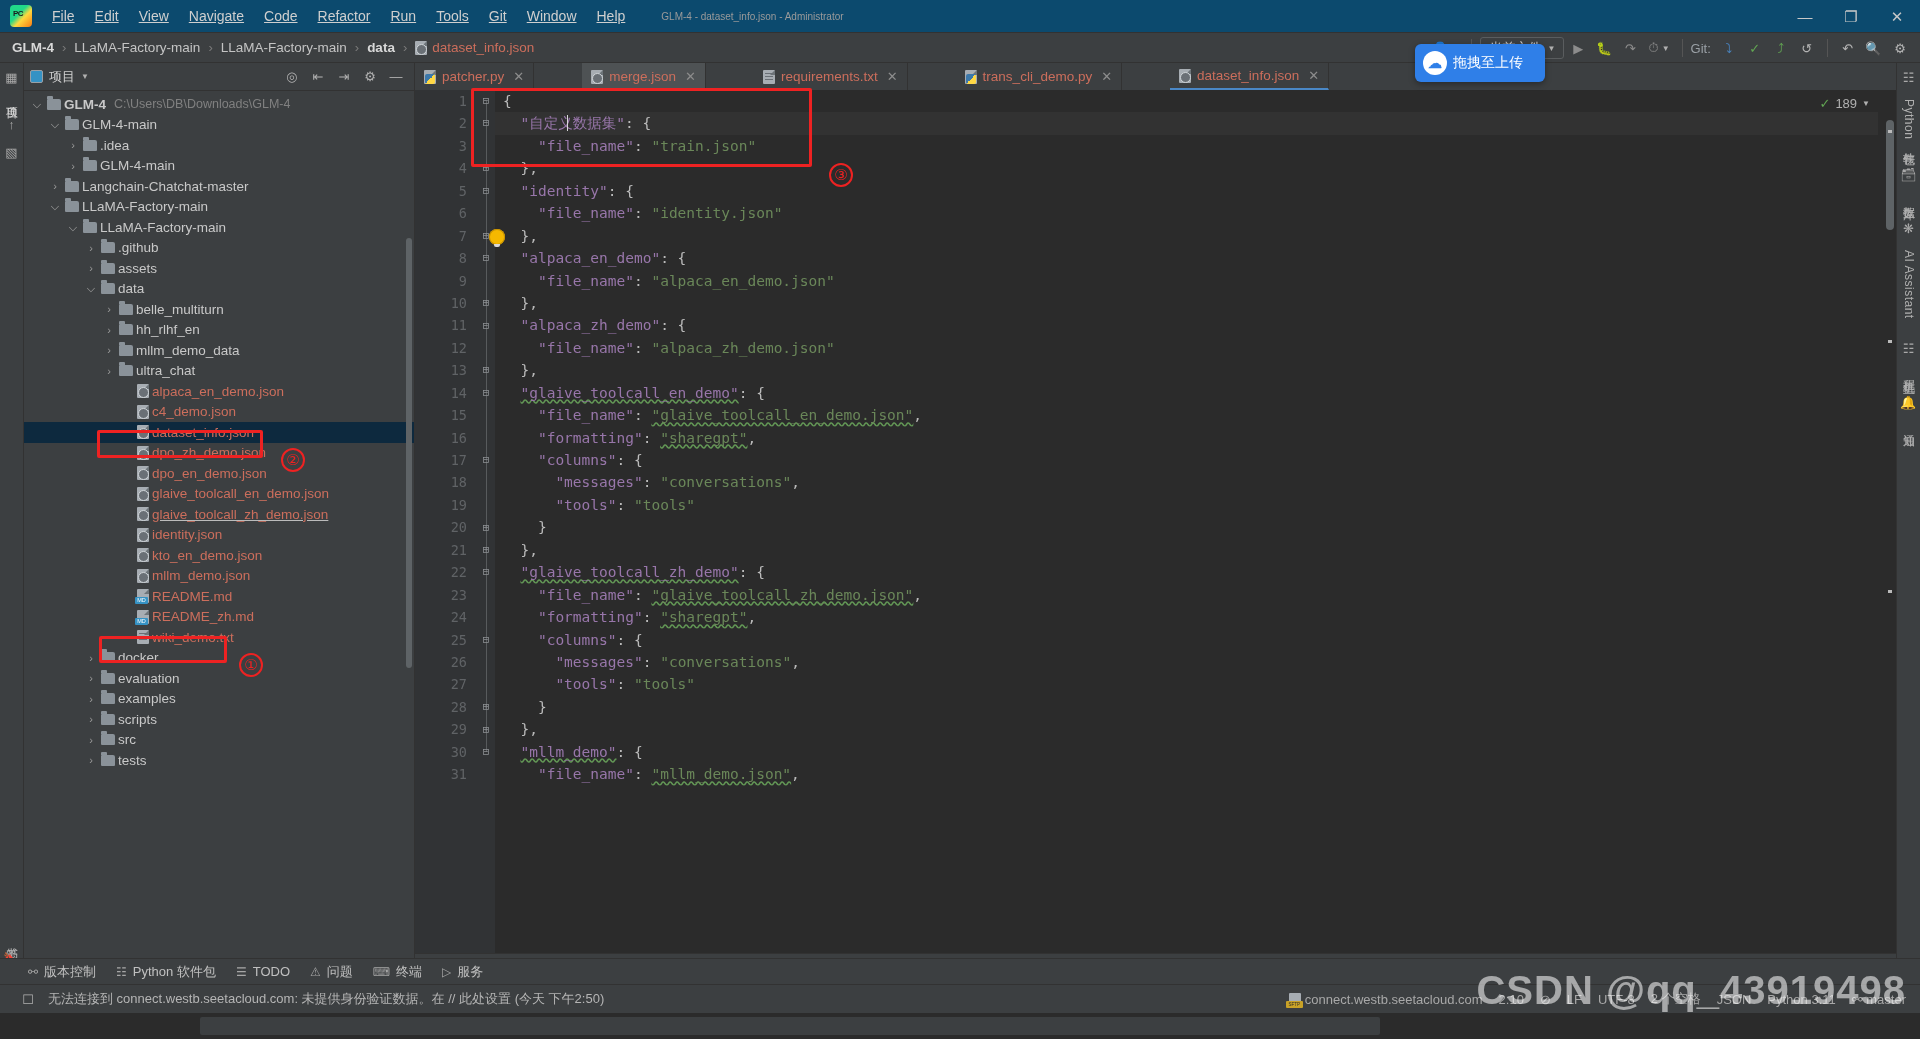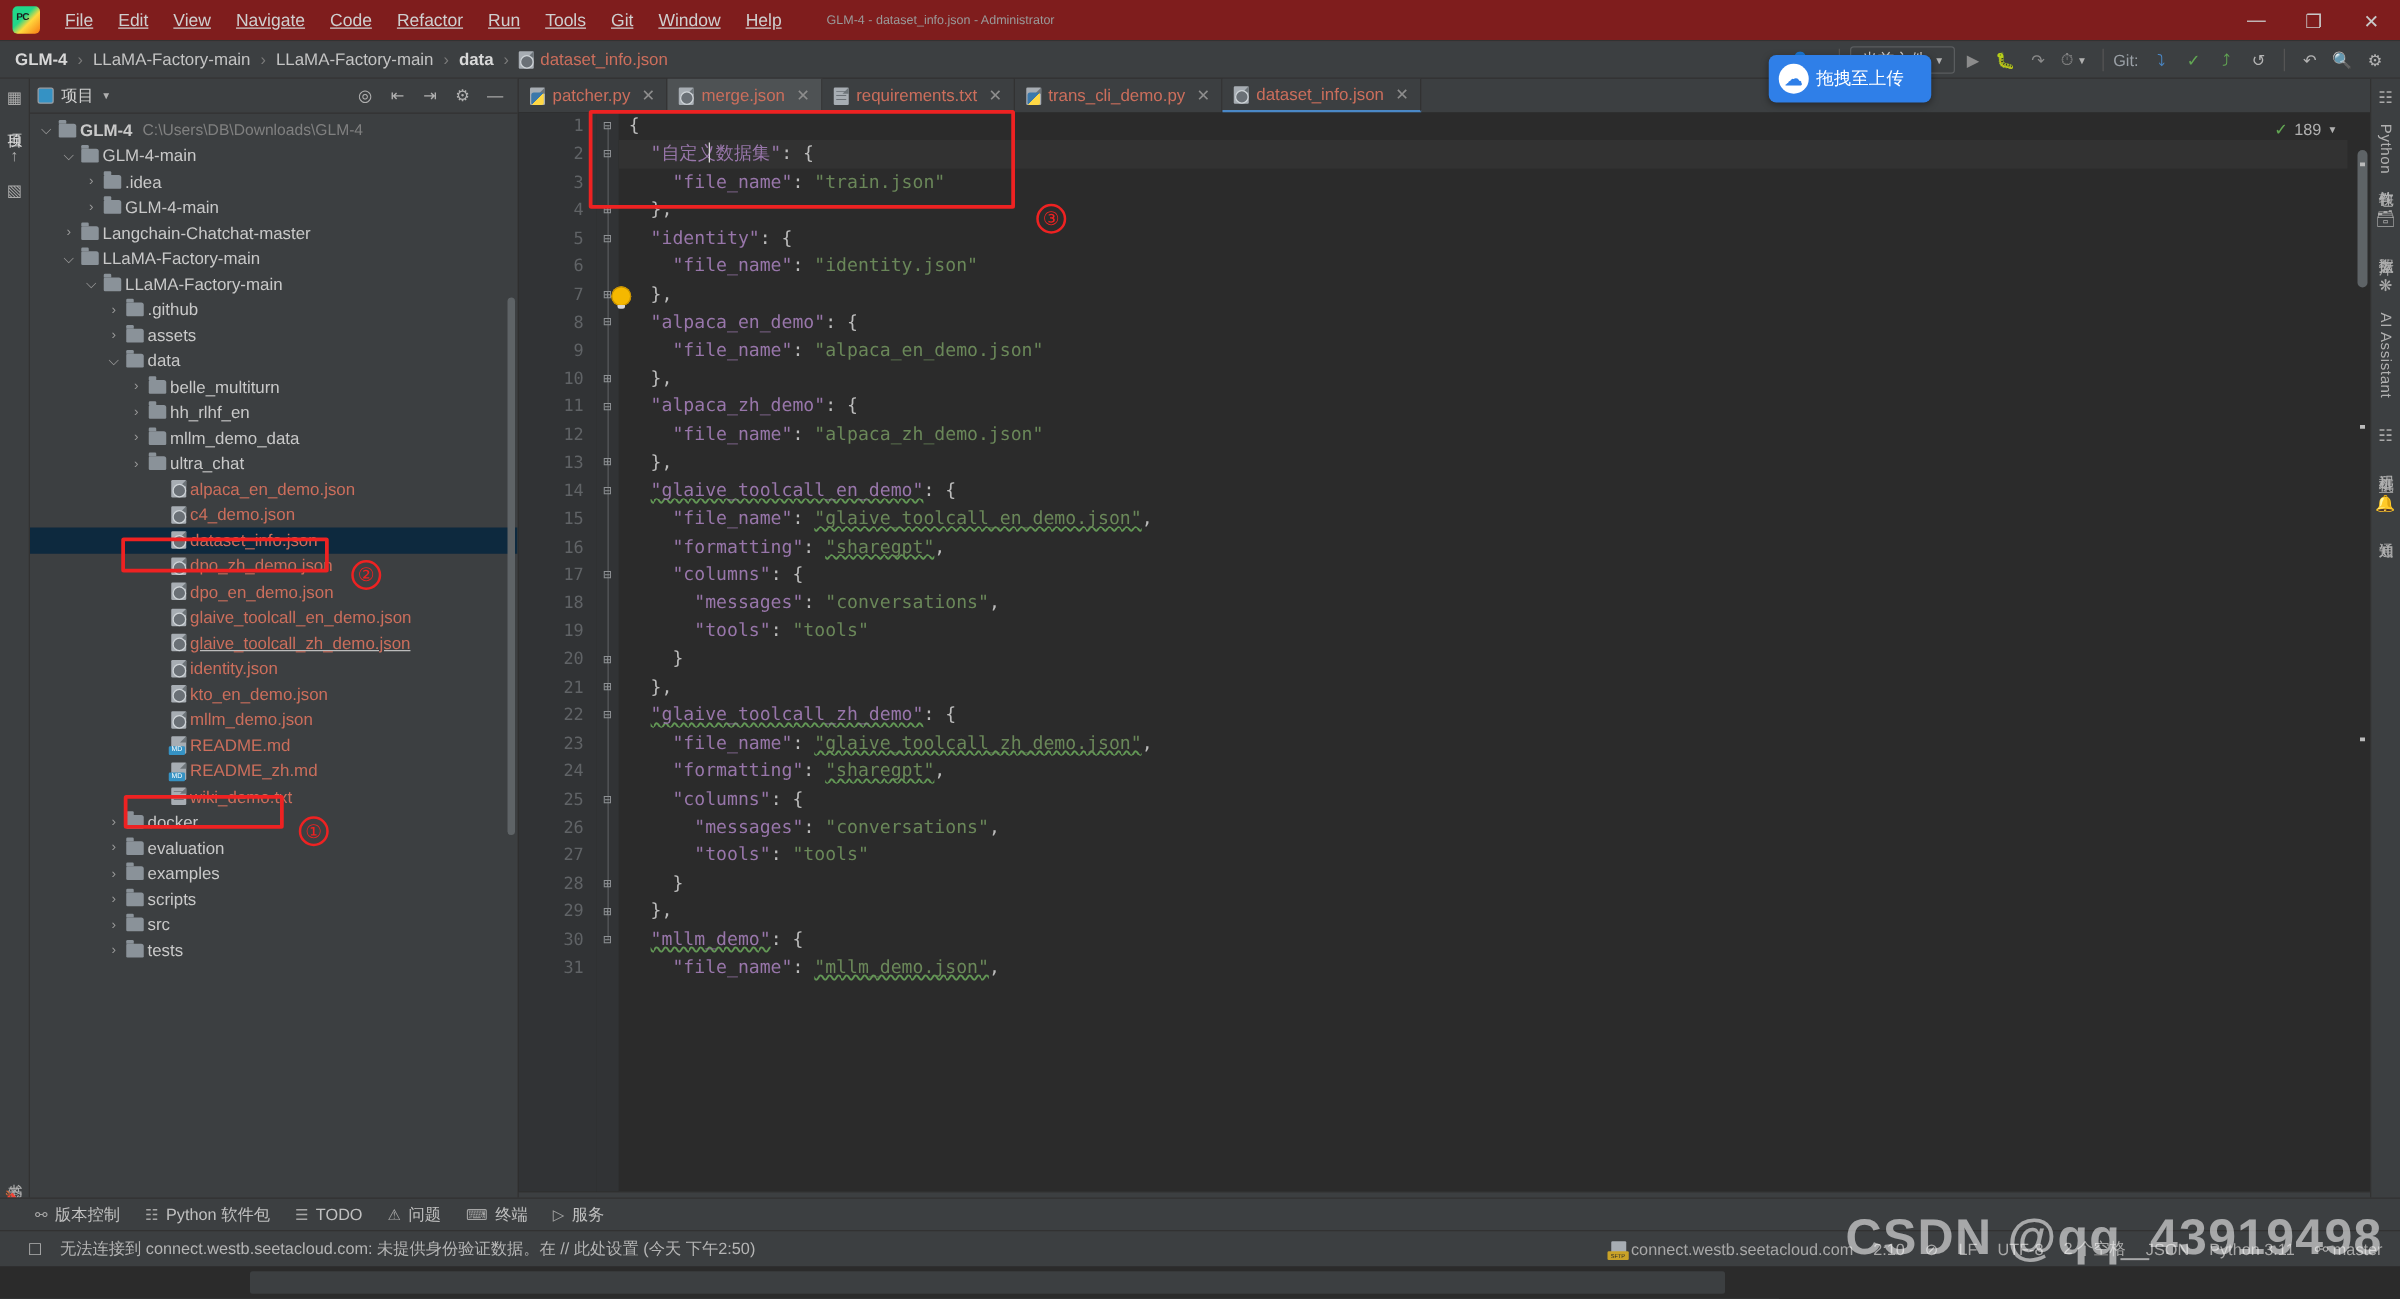--- a/index.html
+++ b/index.html
@@ -9,21 +9,21 @@
     background:#3c3f41;
     font-family:"Liberation Sans", sans-serif;
     color:#bbbbbb; font-size:13px;
     -webkit-font-smoothing:antialiased;
   }
   .app { position:relative; width:1920px; height:1039px; background:#3c3f41; }
 
   
   .titlebar {
     position:absolute; left:0; top:0; width:1920px; height:33px;
-    background:#7f1d1d; display:flex; align-items:center;
+    background:#0c4a6e; display:flex; align-items:center;
     border-bottom:1px solid #323232;
   }
   .pc-logo {
     width:22px; height:22px; margin-left:10px; margin-right:10px;
     border-radius:4px;
     background:linear-gradient(135deg,#21d789 0%,#21d789 40%,#ffd83d 60%,#f97a12 100%);
     position:relative; flex:0 0 auto;
   }
   .pc-logo:after {
     content:"PC"; position:absolute; left:3px; top:4px;
@@ -176,20 +176,21 @@
   }
 
   
   .editor-area {
     position:absolute; left:415px; top:63px; width:1481px; height:914px;
     background:#2b2b2b; display:flex; flex-direction:column;
   }
   .tabbar {
     height:27px; background:#3c3f41; display:flex; align-items:stretch; flex:0 0 auto;
     position:relative;
+    gap:48px;
   }
   .etab {
     display:flex; align-items:center; gap:6px; padding:0 9px; font-size:13.5px;
     color:#cc6e5c; cursor:default; border-right:1px solid #323232; white-space:nowrap;
   }
   .etab.active { background:#4e5254; }
   .etab.current { background:#3c3f41; border-bottom:2px solid #4a88c7; }
   .etab .x { color:#8d8d8d; font-size:13px; margin-left:3px; }
 
   .ed-wrap { flex:1 1 auto; position:relative; overflow:hidden; background:#2b2b2b; }

